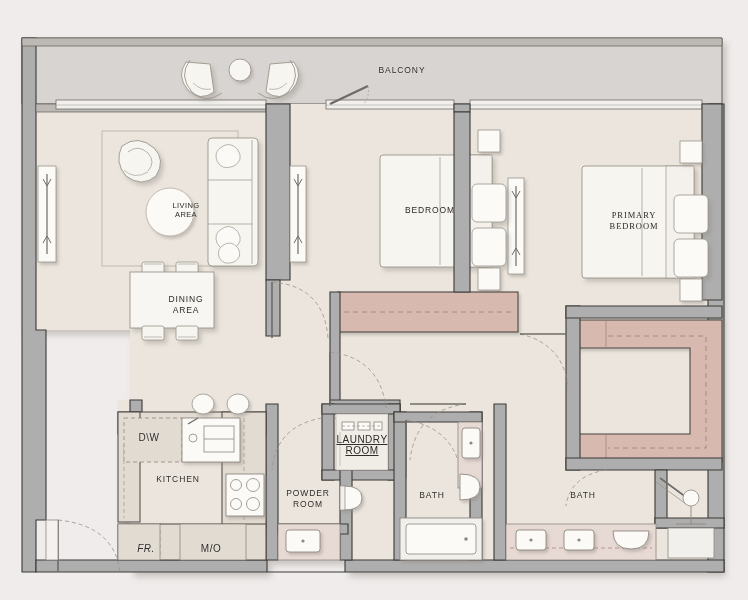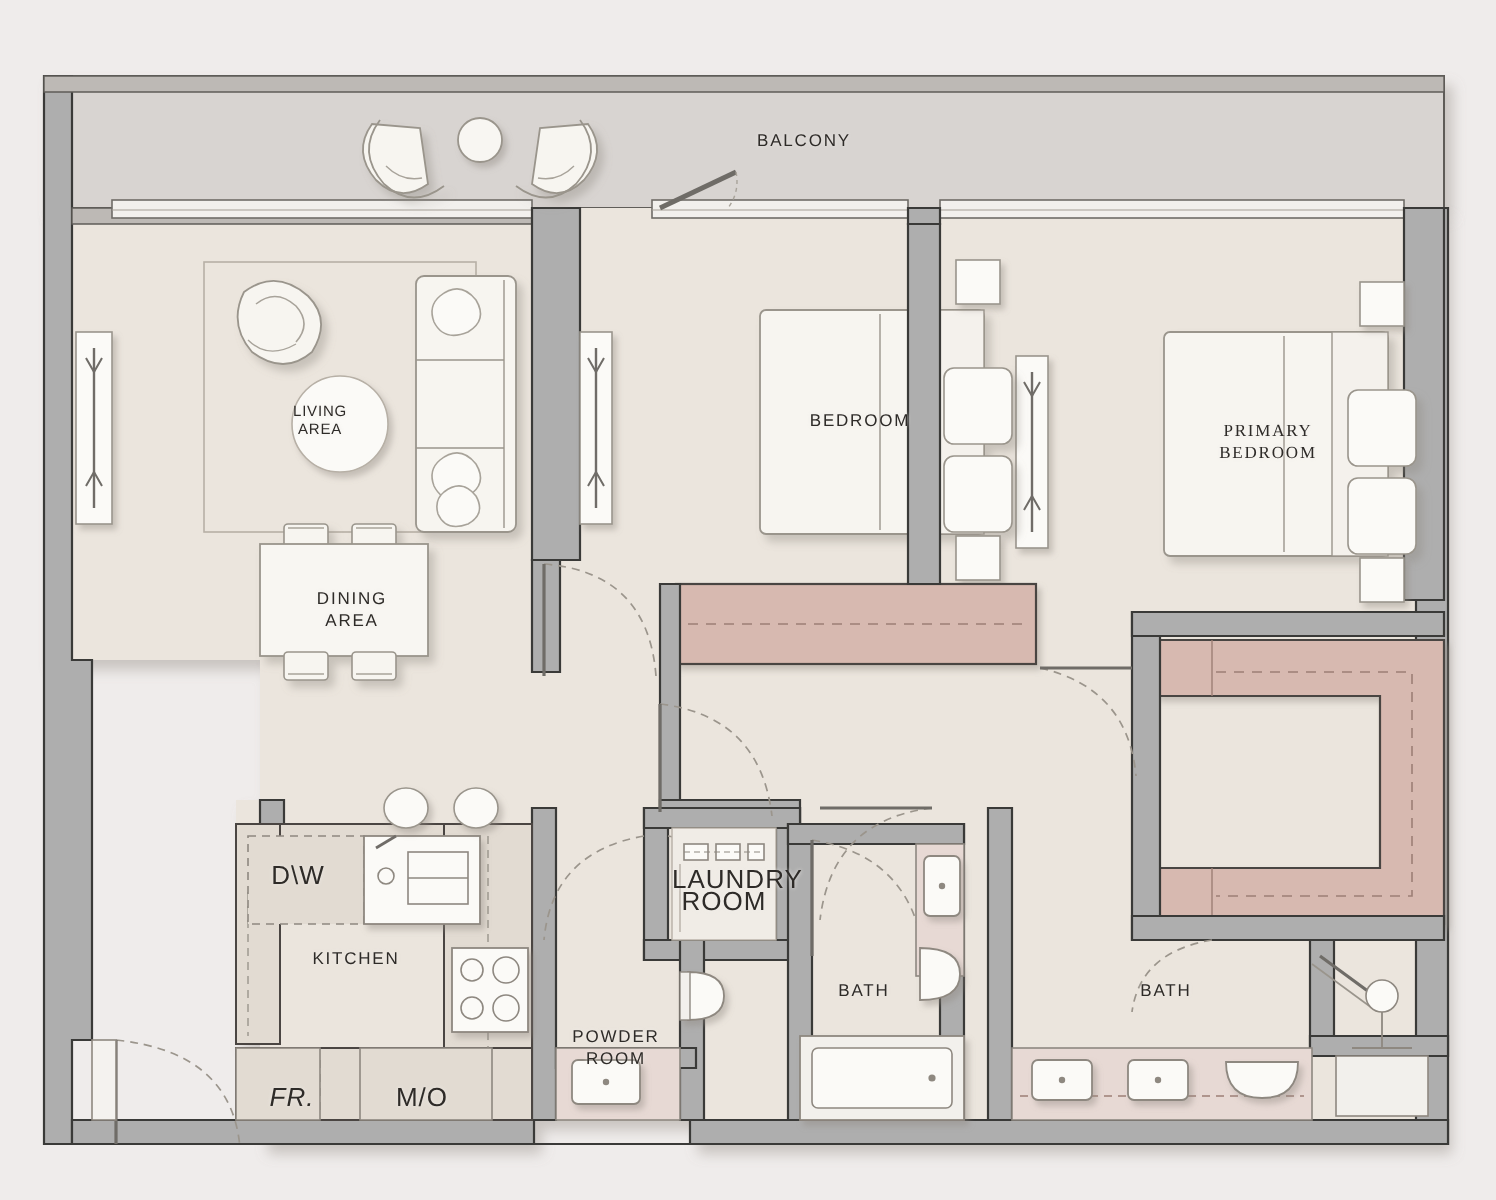--- a/index.html
+++ b/index.html
@@ -16,21 +16,21 @@
     color:#2e2b28;
     font-size:8.5px;
     letter-spacing:.9px;
     font-weight:400;
     text-align:center;
     line-height:11px;
     white-space:pre-line;
     pointer-events:none;
     text-shadow:0 0 2px rgba(240,237,234,.9);
   }
-  .rlabel.sm{font-size:13px;letter-spacing:.5px;}
+  .rlabel.sm{font-size:10px;letter-spacing:.5px;}
   .rlabel.circ{font-size:7.5px;letter-spacing:.4px;line-height:9px;}
 </style>
 </head>
 <body>
 
 <div id="stage">
 
 <svg id="plan" width="748" height="600" viewBox="0 0 748 600" xmlns="http://www.w3.org/2000/svg">
 
   <defs>
@@ -375,37 +375,37 @@
   </g>
 
   <g>
     <rect x="46" y="520" width="12" height="40" fill="#f4f2ef" stroke="#8e8880" stroke-width=".8"></rect>
   </g>
 
 </svg>
 
 <div class="rlabel" style="left:372px;top:65px;width:60px;">BALCONY</div>
 
-<div class="rlabel circ" style="left:136px;top:201px;width:48px;text-align:center;">LIVING
+<div class="rlabel circ" style="left:162px;top:201px;width:48px;text-align:center;">LIVING
 AREA</div>
 
-<div class="rlabel" style="left:154px;top:294px;width:44px;">DINING
+<div class="rlabel" style="left:164px;top:294px;width:44px;">DINING
 AREA</div>
 
 <div class="rlabel" style="left:400px;top:205px;width:60px;">BEDROOM</div>
 
 <div class="rlabel" style="left:600px;top:210px;width:68px;font-family:Liberation Serif, serif;">PRIMARY
 BEDROOM</div>
 
 <div class="rlabel" style="left:150px;top:474px;width:56px;">KITCHEN</div>
 
-<div class="rlabel sm" style="left:336px;top:434px;width:52px;">LAUNDRY
+<div class="rlabel sm" style="left:336px;top:434px;width:52px;text-decoration:underline;">LAUNDRY
 ROOM</div>
 
-<div class="rlabel" style="left:280px;top:513px;width:56px;">POWDER
+<div class="rlabel" style="left:280px;top:488px;width:56px;">POWDER
 ROOM</div>
 
 <div class="rlabel" style="left:414px;top:490px;width:36px;">BATH</div>
 
 <div class="rlabel" style="left:565px;top:490px;width:36px;">BATH</div>
 
 <div class="rlabel sm" style="left:130px;top:432px;width:38px;">D\W</div>
 
 <div class="rlabel sm" style="left:128px;top:543px;width:36px;font-style:italic;">FR.</div>
 

